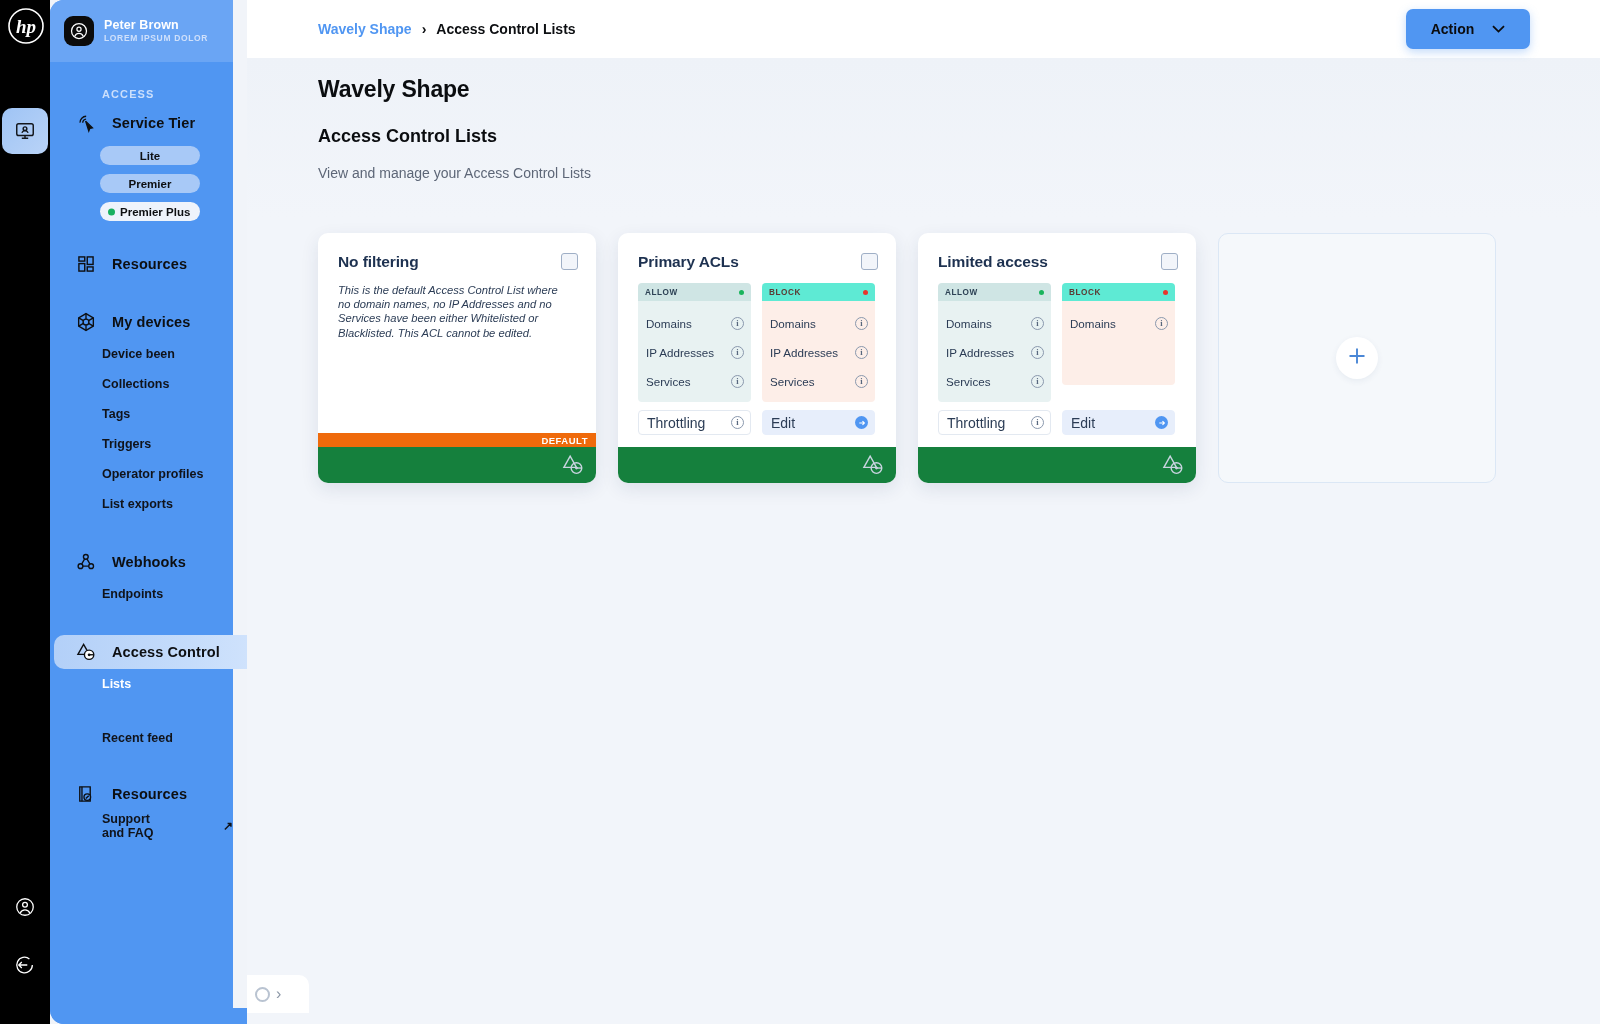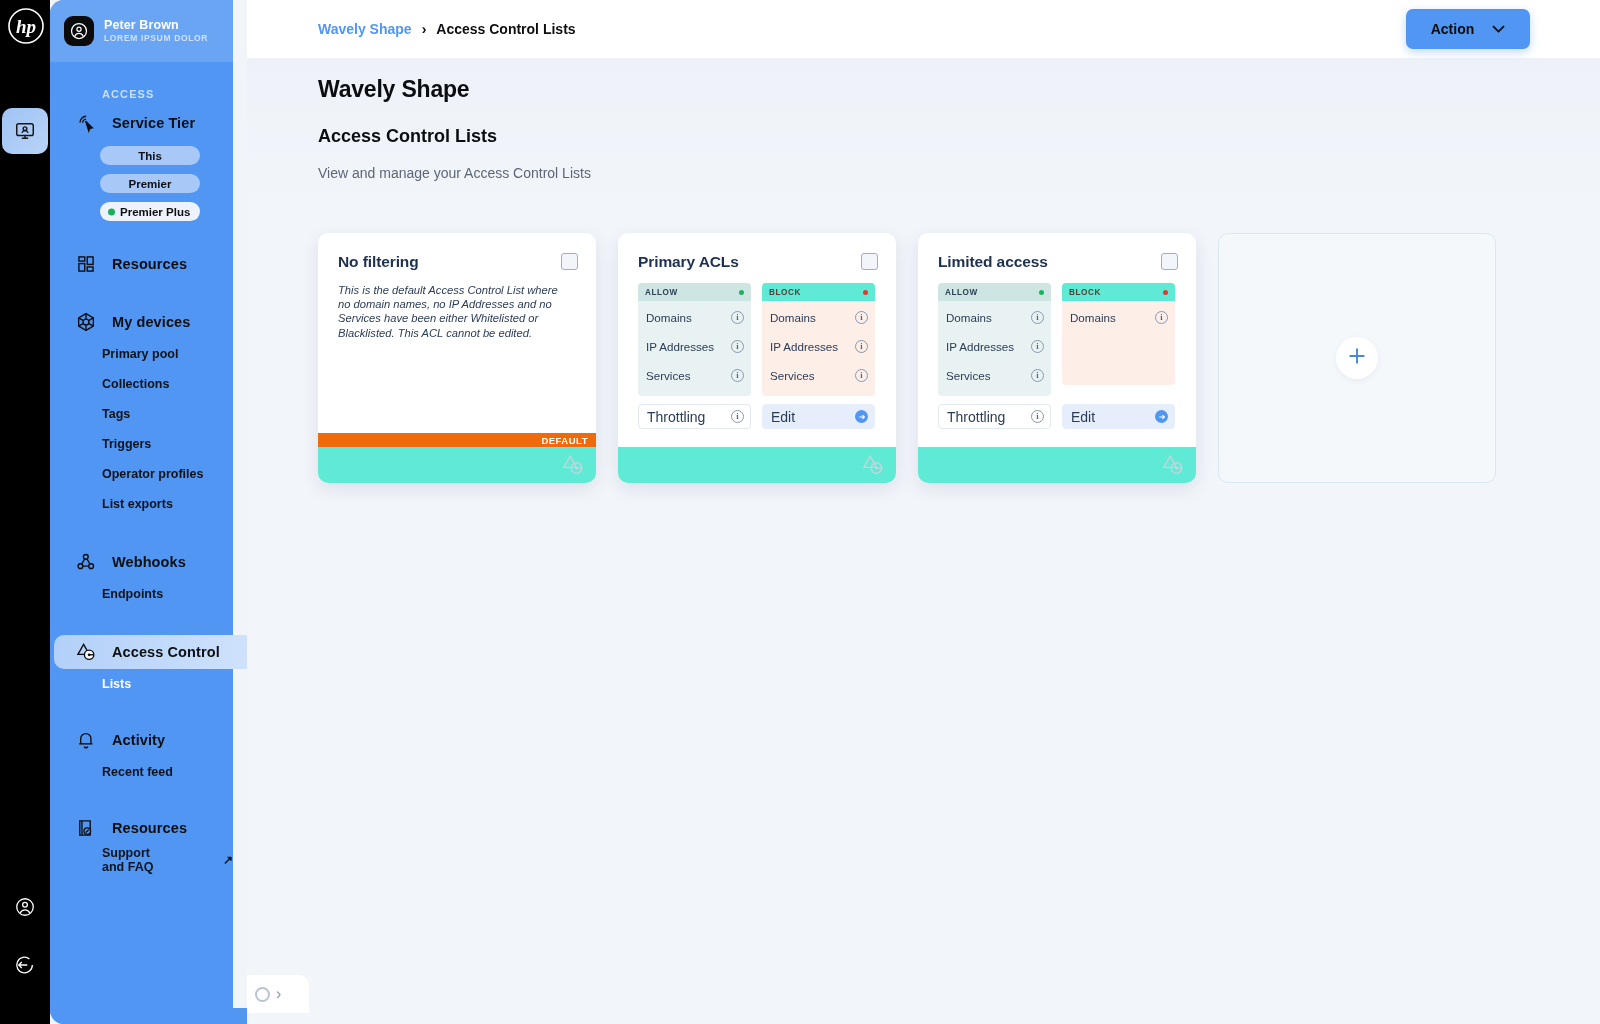--- a/index.html
+++ b/index.html
@@ -140,21 +140,21 @@
   .card-title { font-size: 15.5px; font-weight:800; color:#1d3150; letter-spacing:-.1px;}
   .card-check {
     position:absolute; right: 18px; top: 20px; width:17px; height:17px;
     border:1.5px solid #9fafc6; border-radius:3px; background:#f2f5fa;
   }
   .card-desc {
     margin-top: 12px; font-size: 11.2px; font-style: italic; font-weight:500;
     color:#2b3c55; line-height: 1.27; width: 222px;
   }
   .card-footer {
-    height: 36px; background:#5eead4; border-radius: 0 0 10px 10px;
+    height: 36px; background:#15803d; border-radius: 0 0 10px 10px;
     position:relative;
   }
   .card-footer .brand { position:absolute; right:10px; top:5px; }
   .default-bar {
     position:absolute; left:0; right:0; top:-14px; height:14px;
     background:#ef6a0b; border-radius:0;
     display:flex; align-items:center; justify-content:flex-end;
     padding-right:8px;
   }
   .default-bar span { font-size:9.5px; font-weight:700; color:#fff; letter-spacing:.5px; }
@@ -167,21 +167,21 @@
     justify-content:space-between; padding: 0 7px;
   }
   .acl-head .h { font-size:8.2px; font-weight:700; letter-spacing:.55px; }
   .acl-head .dot { width:5px; height:5px; border-radius:50%; }
   .acl-head.allow { background:#cfe5e4; }
   .acl-head.allow .h { color:#2c4154; }
   .acl-head.allow .dot { background:#19b45c; }
   .acl-head.block { background:#5eead4; }
   .acl-head.block .h { color:#5a3a34; }
   .acl-head.block .dot { background:#e8362c; }
-  .acl-list { border-radius: 0 0 4px 4px; padding: 2px 0 6px 0; min-height: 84px; }
+  .acl-list { border-radius: 0 0 4px 4px; padding: 8px 0 6px 0; min-height: 84px; }
   .acl-list.allow { background:#e8f2f2; }
   .acl-list.block { background:#fdeee8; }
   .acl-row {
     height: 29px; display:flex; align-items:center; justify-content:space-between;
     padding: 0 7px 0 8px;
   }
   .acl-row .t { font-size: 11.6px; font-weight:500; color:#2b3c55; }
   .ico-i {
     width: 13px; height: 13px; border-radius:50%; border:1px solid #8a98ad;
     display:flex; align-items:center; justify-content:center;
@@ -280,21 +280,21 @@
             <path d="M4.6 11a7.2 7.2 0 0 1 7-7.3"></path>
             <path d="M7.7 11.2a4 4 0 0 1 3.8-4.2"></path>
             <path d="M11 9.3 18.8 17l-3.1.6-1.1 3L11 9.3Z" fill="#0d0f12"></path>
           </svg>
         </span>
         <span class="nav-label">Service Tier</span>
       </div>
 
       <div class="tier-pills">
         <div class="tier-pill">
-          <span>This</span>
+          <span>Lite</span>
         </div>
         <div class="tier-pill">
           <span>Premier</span>
         </div>
         <div class="tier-pill current">
           <span class="tier-dot"></span>
           <span>Premier Plus</span>
         </div>
       </div>
 
@@ -316,21 +316,21 @@
         <div class="nav-main">
           <span class="nav-ico">
             <svg width="22" height="22" viewBox="0 0 24 24" fill="none" stroke="#0d0f12" stroke-width="1.5">
               <path d="M12 2.8 20 7.4v9.2L12 21.2 4 16.6V7.4Z"></path>
               <circle cx="12" cy="12" r="3.2"></circle>
               <path d="M12 2.8v5.9M12 15.2v6M4 7.4l5.2 3M14.8 13.6 20 16.6M20 7.4l-5.2 3M9.2 13.6 4 16.6"></path>
             </svg>
           </span>
           <span class="nav-label">My devices</span>
         </div>
-        <div class="nav-sub">Primary pool</div>
+        <div class="nav-sub">Device been</div>
         <div class="nav-sub">Collections</div>
         <div class="nav-sub">Tags</div>
         <div class="nav-sub">Triggers</div>
         <div class="nav-sub">Operator profiles</div>
         <div class="nav-sub">List exports</div>
       </div>
 
       <div class="nav-group" style="margin-top:26px;">
         <div class="nav-main">
           <span class="nav-ico">
@@ -355,30 +355,20 @@
               <circle cx="15.4" cy="15" r="1.5" fill="#0d0f12" stroke="none"></circle>
               <path d="M15.4 15h5.1"></path>
             </svg>
           </span>
           <span class="nav-label">Access Control</span>
         </div>
         <div class="nav-sub light">Lists</div>
       </div>
 
       <div class="nav-group" style="margin-top:24px;">
-        <div class="nav-main">
-          <span class="nav-ico">
-            <svg width="22" height="22" viewBox="0 0 24 24" fill="none" stroke="#0d0f12" stroke-width="1.5">
-              <path d="M6.2 16.2V10.6a5.6 5.6 0 0 1 11.2 0v5.6"></path>
-              <path d="M4.6 16.2h14.4"></path>
-              <path d="M10 19.2a2.2 2.2 0 0 0 4 0"></path>
-            </svg>
-          </span>
-          <span class="nav-label">Activity</span>
-        </div>
         <div class="nav-sub">Recent feed</div>
       </div>
 
       <div class="nav-group" style="margin-top:24px;">
         <div class="nav-main">
           <span class="nav-ico">
             <svg width="22" height="22" viewBox="0 0 24 24" fill="none" stroke="#0d0f12" stroke-width="1.5">
               <path d="M5.2 4.2h11.4v15.6H5.2z"></path>
               <path d="M7.6 4.2v15.6"></path>
               <circle cx="13.4" cy="15.4" r="3.6" fill="#5096f2" stroke="#0d0f12"></circle>

